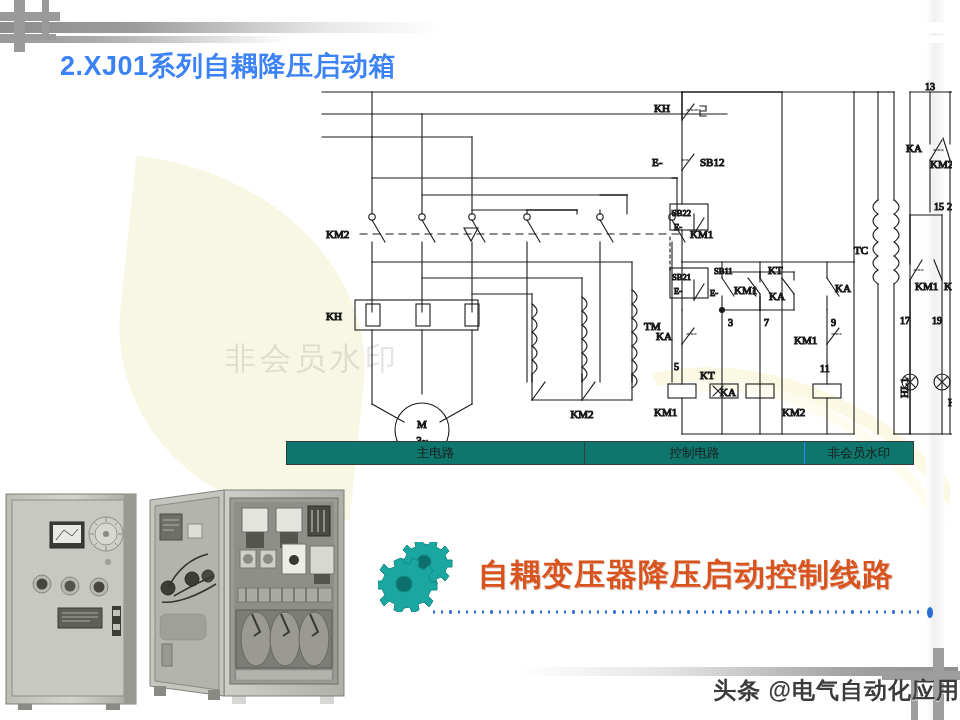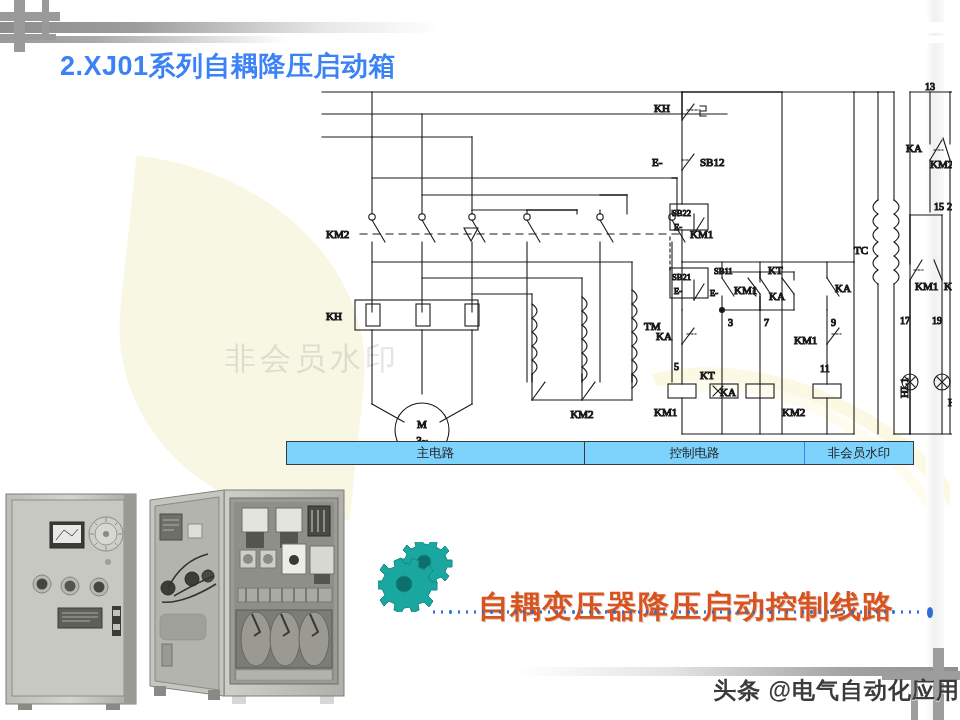--- a/index.html
+++ b/index.html
@@ -77,21 +77,21 @@
   }
   .title .cn{font-family:"Liberation Serif","DejaVu Serif",serif;font-weight:bold;}
 
   
   .schem{position:absolute;left:282px;top:82px;width:670px;height:390px;z-index:5;}
   .schem svg{display:block;}
 
   
   .legend{
     position:absolute;left:286px;top:441px;width:628px;height:24px;z-index:6;
-    display:flex;border:1px solid #3a3a3a;background:#7dd3fc;box-sizing:border-box;
+    display:flex;border:1px solid #3a3a3a;background:#0f766e;box-sizing:border-box;
   }
   .legend .cell{
     display:flex;align-items:center;justify-content:center;
     font-size:12.5px;color:#1a1a1a;box-sizing:border-box;
     font-family:"Liberation Serif","DejaVu Serif",serif;
   }
   .legend .c1{flex:0 0 298px;border-right:1px solid #3a3a3a;}
   .legend .c2{flex:0 0 220px;border-right:1px solid #3b82f6;}
   .legend .c3{flex:1;}
 
@@ -100,21 +100,20 @@
 
   
   .caption-wrap{position:absolute;left:378px;top:540px;width:575px;height:90px;z-index:7;}
   .gears{position:absolute;left:0;top:2px;width:80px;height:70px;}
   .caption{
     position:absolute;left:100px;top:14px;
     font-size:31px;font-weight:bold;color:#d9531e;
     font-family:Liberation Mono, monospace;
     letter-spacing:1px;white-space:nowrap;
     text-shadow:1px 1px 0 rgba(120,40,0,.25);
-    margin-top:32px;
   }
   .dots{position:absolute;left:55px;top:66px;width:500px;height:12px;
     display:flex;align-items:center;}
   .dots .d{width:4px;height:4px;border-radius:50%;background:#2b6fd4;margin-right:6px;}
   .dots .big{width:11px;height:11px;border-radius:50%;background:#2b6fd4;margin-left:2px;}
 
   
   .wm-center{
     position:absolute;left:225px;top:338px;z-index:5;
     font-size:31px;font-weight:normal;color:rgba(120,120,120,.20);

